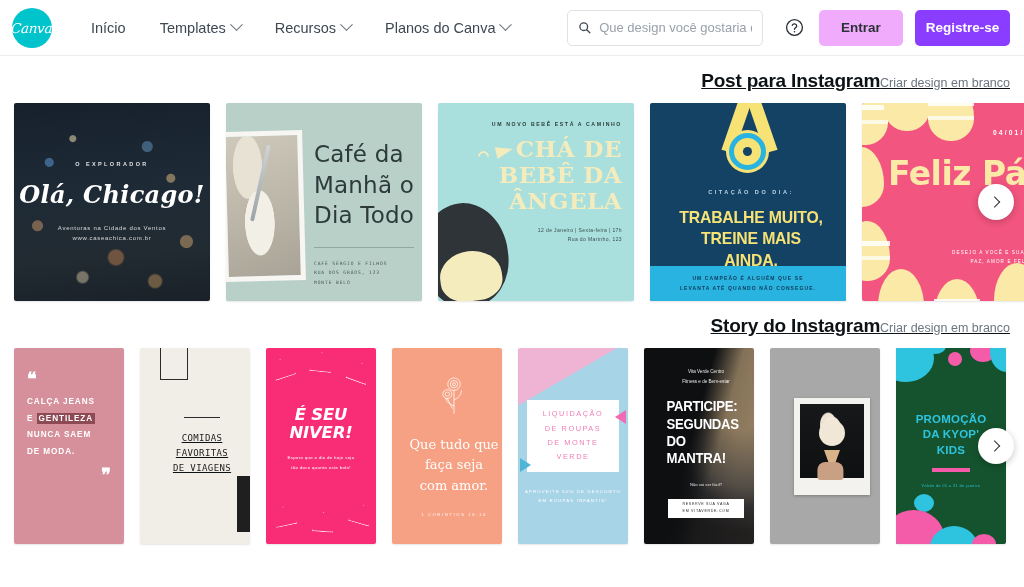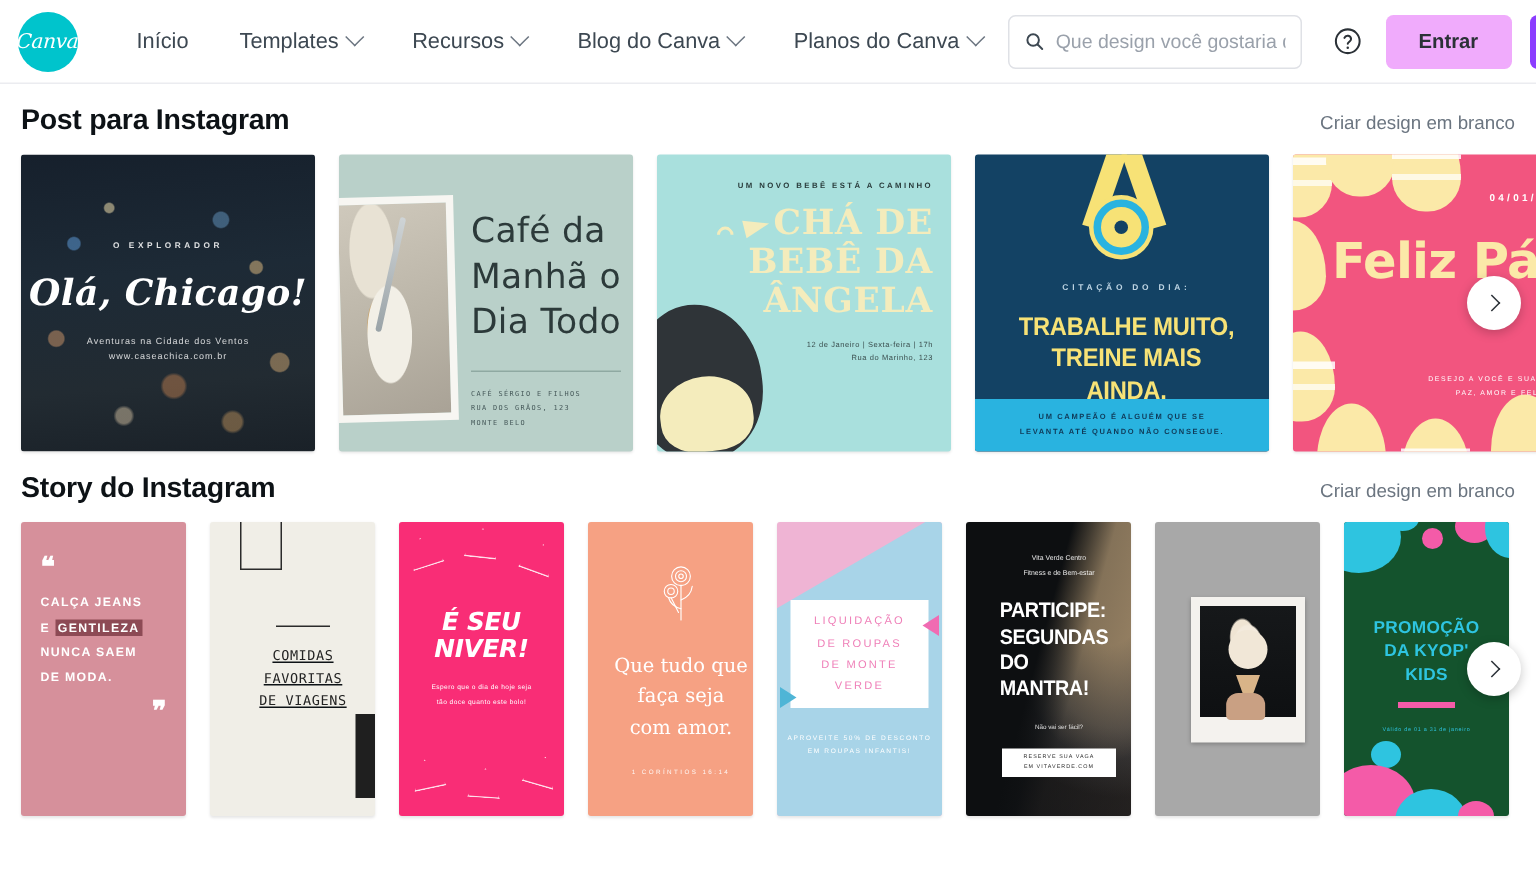--- a/index.html
+++ b/index.html
@@ -118,23 +118,24 @@
     background: #8b3dff;
     color: #fff;
     width: 95px;
   }
 
   
   .section { padding: 0 14px; position: relative; }
   .section-head {
     display: flex;
     align-items: baseline;
-    justify-content: space-between;
+    justify-content: flex-end;
     padding-top: 14px;
     padding-bottom: 11px;
+    text-decoration: underline;
   }
   .section-title {
     font-size: 19px;
     font-weight: bold;
     color: #0d1216;
     letter-spacing: -0.2px;
   }
   .section-link {
     font-size: 12.5px;
     color: #6b7580;
@@ -540,24 +541,20 @@
   <nav class="nav">
     <div class="nav-item">
       <span>Início</span>
     </div>
     <div class="nav-item">
       <span>Templates</span>
       <span class="chev"></span>
     </div>
     <div class="nav-item">
       <span>Recursos</span>
-      <span class="chev"></span>
-    </div>
-    <div class="nav-item">
-      <span>Blog do Canva</span>
       <span class="chev"></span>
     </div>
     <div class="nav-item">
       <span>Planos do Canva</span>
       <span class="chev"></span>
     </div>
   </nav>
 
   <div class="header-right">
     <div class="search-box">

